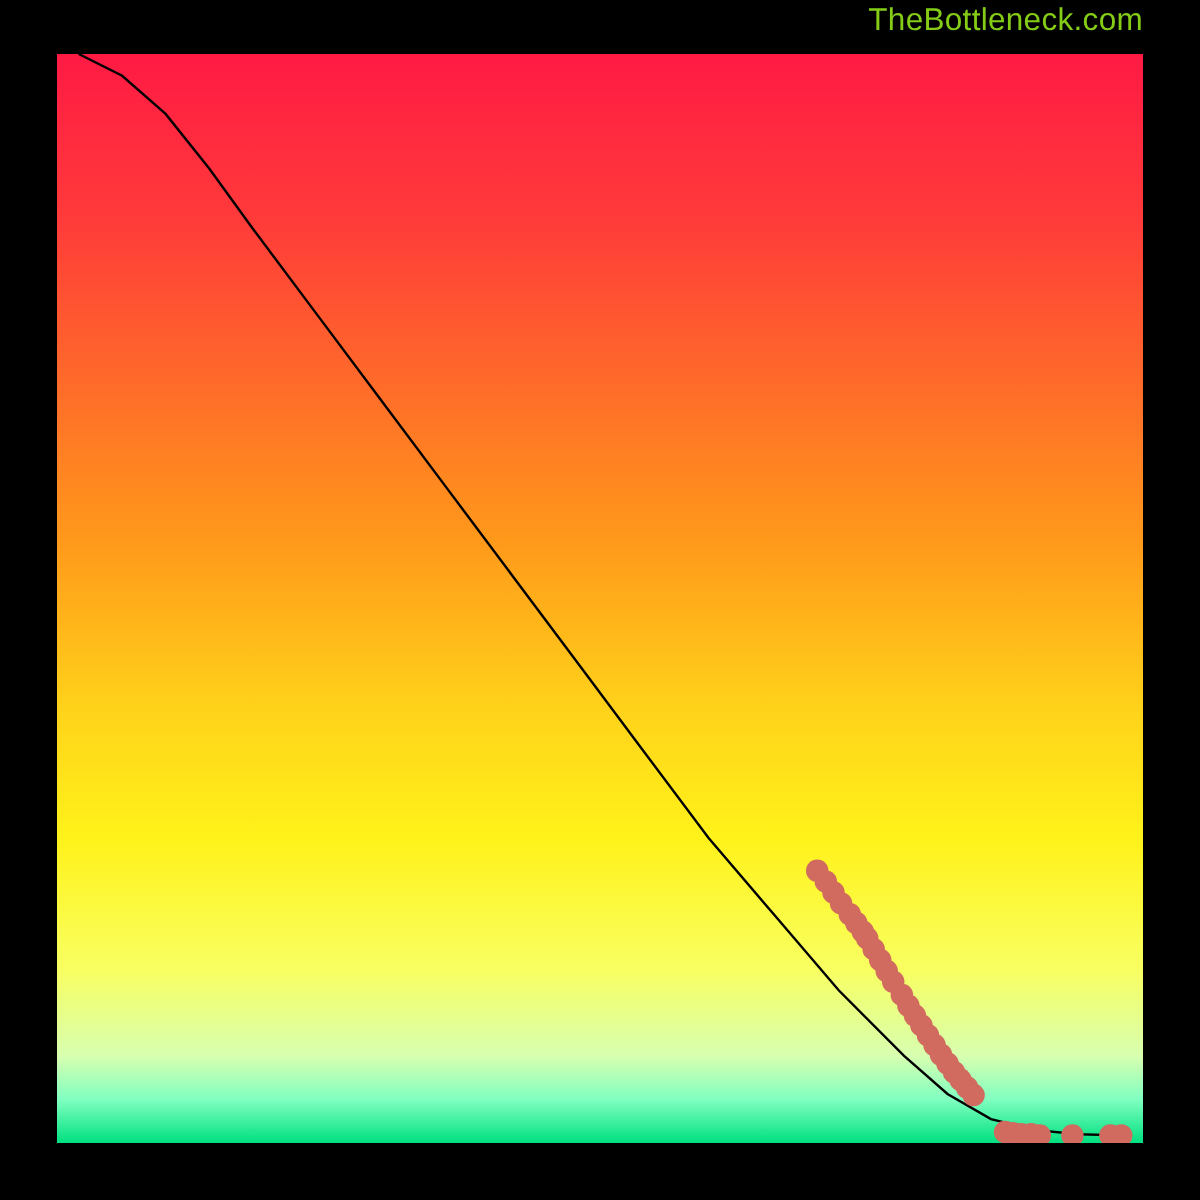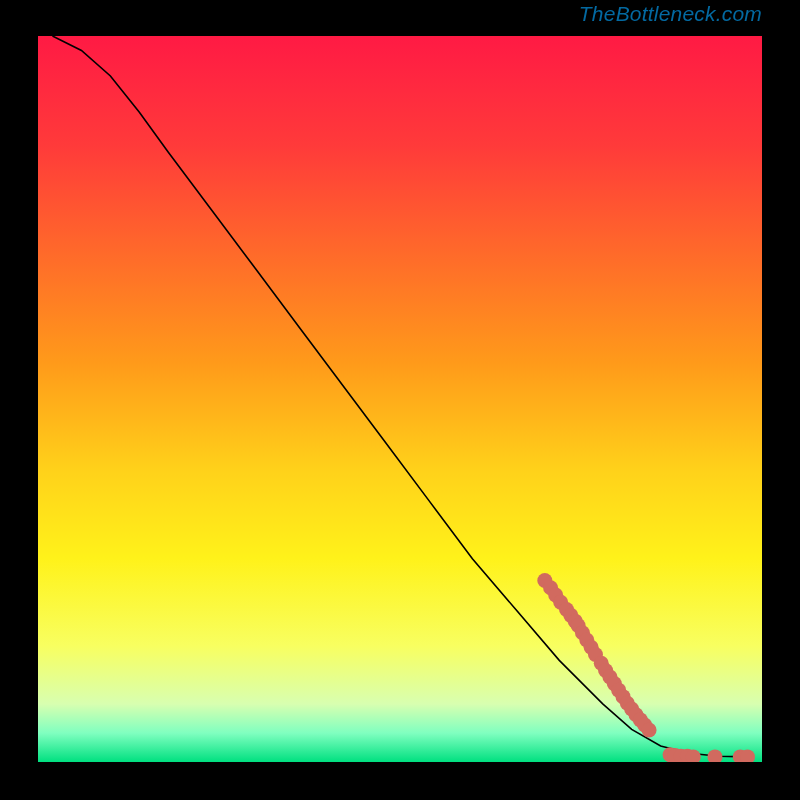--- a/index.html
+++ b/index.html
@@ -1,19 +1,19 @@
 <!DOCTYPE html>
 <html><head>
 <meta charset="utf-8">
 <style>
   * { margin: 0; padding: 0; box-sizing: border-box; }
   body { width: 800px; height: 800px; background: #000; position: relative; font-family: Arial, sans-serif; }
   .container { position: absolute; left: 0; top: 0; width: 800px; height: 800px; background: #000; }
   .plot { position: absolute; left: 38px; top: 36px; width: 724px; height: 726px; }
-  .attribution { position: absolute; top: 2px; right: 38px; font-size: 21px; color: #0369a1; font-weight: 400; letter-spacing: 0.2px; font-style: italic; }
+  .attribution { position: absolute; top: 2px; right: 38px; font-size: 21px; color: #84cc16; font-weight: 400; letter-spacing: 0.2px; }
 </style>
 </head>
 <body>
 <div class="container">
 
   <div class="attribution">TheBottleneck.com</div>
 
   <svg class="plot" viewBox="0 0 724 726" preserveAspectRatio="none">
     <defs>
       <linearGradient id="bg-grad" x1="0" y1="0" x2="0" y2="1">

